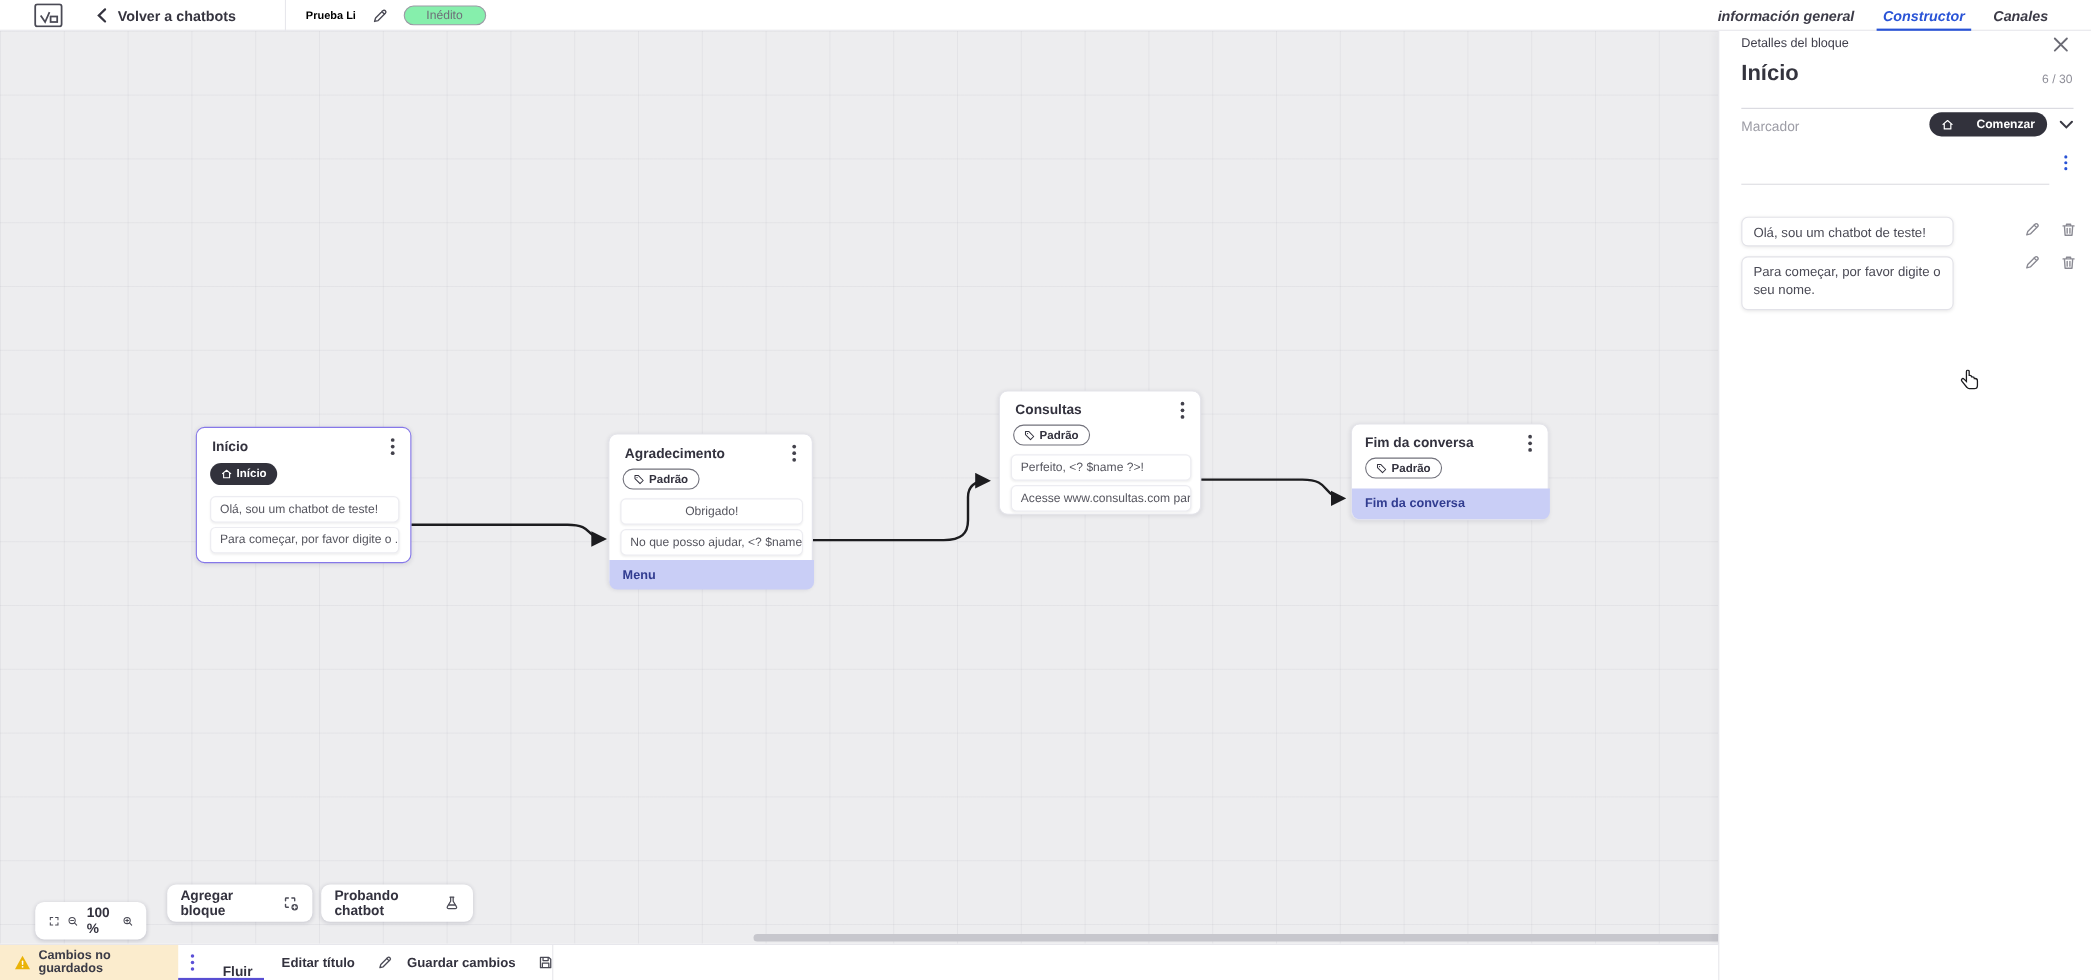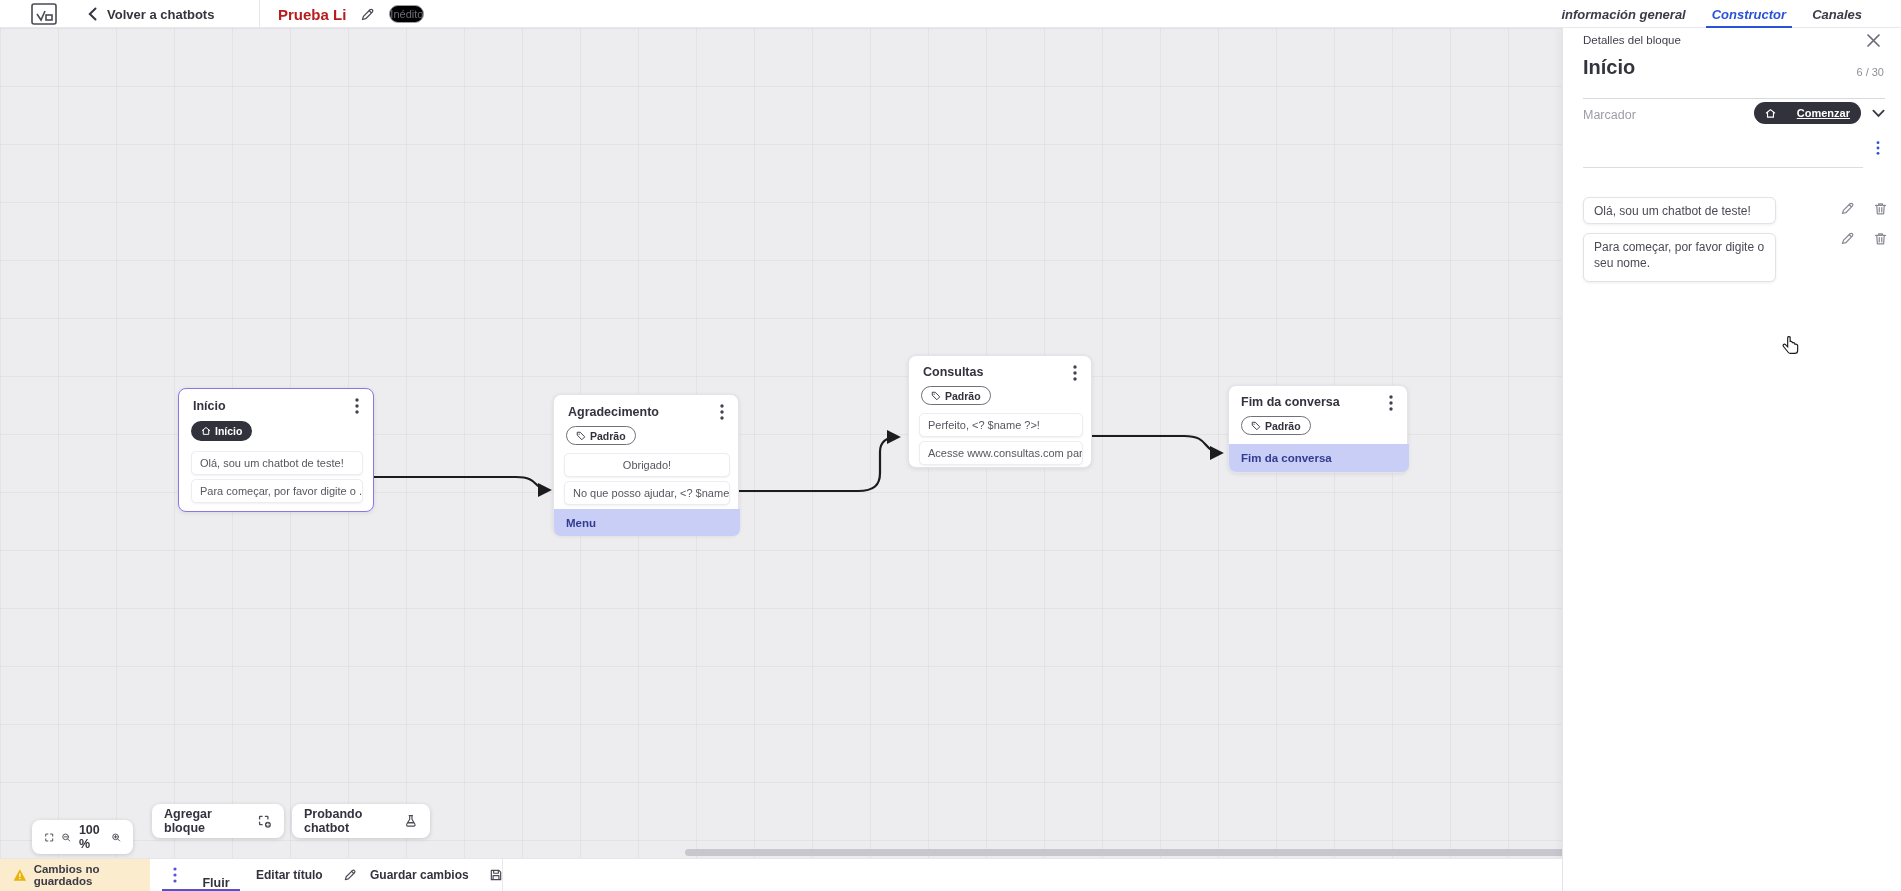--- a/index.html
+++ b/index.html
@@ -7,22 +7,22 @@
   body{font-family:"Liberation Sans","DejaVu Sans",sans-serif;-webkit-font-smoothing:antialiased;}
   #app{position:relative;width:1901px;height:891px;overflow:hidden;background:#fff;color:#33323e;}
 
   
   .header{position:absolute;left:0;top:0;width:1901px;height:28px;background:#fff;border-bottom:1px solid #e7e7ec;z-index:6;}
   .logo{position:absolute;left:28px;top:3px;width:32px;height:22px;color:#4a4a55;}
   .back-wrap{position:absolute;left:88px;top:0;height:28px;display:flex;align-items:center;gap:10px;color:#35343f;}
   .back-label{font-size:13px;font-weight:bold;}
   .hdr-divider{position:absolute;left:259px;top:0;width:1px;height:28px;background:#e7e7ec;}
   .doc-title{position:absolute;left:278px;top:0;height:28px;display:flex;align-items:center;gap:14px;}
-  .doc-title .name{font-size:15px;font-weight:bold;color:#b91c1c;}
-  .pill-outline{font-size:11px;color:#6e6e78;border:1px solid #9b9ba5;border-radius:10px;padding:2px 0;background:#000000;}
+  .doc-title .name{font-size:10px;font-weight:bold;color:#000000;}
+  .pill-outline{font-size:11px;color:#6e6e78;border:1px solid #9b9ba5;border-radius:10px;padding:2px 20px;background:#86efac;}
   .hdr-tabs{position:absolute;right:39px;top:0;height:28px;display:flex;align-items:center;gap:26px;font-style:italic;}
   .hdr-tab{font-size:13px;font-weight:bold;color:#3c3b47;position:relative;height:28px;display:flex;align-items:center;cursor:pointer;}
   .hdr-tab.active{color:#2953d6;}
   .hdr-tab.active::after{content:"";position:absolute;left:-6px;right:-6px;bottom:0;height:2px;background:#2953d6;}
 
   
   .canvas{position:absolute;left:0;top:28px;width:1562px;height:830px;background-color:#ededef;
     background-image:linear-gradient(to right,rgba(100,100,120,.07) 1px,transparent 1px),
                      linear-gradient(to bottom,rgba(100,100,120,.07) 1px,transparent 1px);
     background-size:58px 58px;z-index:1;}
@@ -43,41 +43,41 @@
 
   
   .tool-card{position:absolute;top:804px;height:34px;background:#fff;border-radius:8px;box-shadow:0 1px 4px rgba(30,30,60,.18);
     display:flex;align-items:center;gap:9px;padding:0 12px;font-size:12.5px;font-weight:bold;color:#33323e;z-index:4;cursor:pointer;}
   .tool-card .icn{width:15px;height:15px;color:#4a4a55;display:block;}
 
   .hscroll{position:absolute;left:685px;top:849px;width:928px;height:7px;border-radius:4px;background:#c7c7cd;z-index:4;}
 
   
   .footer{position:absolute;left:0;top:858px;width:1562px;height:33px;background:#fff;border-top:1px solid #e5e5ea;z-index:6;}
-  .warn-seg{position:absolute;left:0;top:0;width:150px;height:32px;background:#fbeccd;display:flex;align-items:center;gap:7px;padding-left:13px;}
+  .warn-seg{position:absolute;left:0;top:0;width:162px;height:32px;background:#fbeccd;display:flex;align-items:center;gap:7px;padding-left:13px;}
   .warn-seg .txt{font-size:11.5px;font-weight:bold;color:#3b3b46;}
   .foot-kebab{position:absolute;left:168px;top:7px;width:14px;height:18px;color:#5b50d7;cursor:pointer;}
   .flow-tab{position:absolute;left:162px;top:0;width:78px;height:48px;display:flex;align-items:center;justify-content:center;
     font-size:12.5px;font-weight:bold;color:#33323e;cursor:pointer;}
   .flow-underline{position:absolute;left:162px;top:30px;width:78px;height:3px;background:#584ed2;}
   .foot-item{position:absolute;top:0;height:32px;display:flex;align-items:center;gap:20px;font-size:12px;font-weight:bold;color:#33323e;cursor:pointer;}
   .foot-item .icn{width:14px;height:14px;color:#4a4a55;}
   .foot-divider{position:absolute;left:502px;top:0;width:1px;height:32px;background:#e8e8ec;}
 
   
   .panel{position:absolute;left:1562px;top:28px;width:339px;height:863px;background:#fff;border-left:1px solid #e3e3e8;
     box-shadow:-3px 0 8px rgba(30,30,60,.05);z-index:5;}
   .panel-hdr{position:absolute;left:20px;top:6px;font-size:11.5px;color:#3f3e4a;}
   .panel-close{position:absolute;right:20px;top:5px;width:15px;height:15px;color:#6b6b75;cursor:pointer;}
   .panel-title{position:absolute;left:20px;top:28px;font-size:20px;font-weight:bold;color:#34343e;}
   .panel-counter{position:absolute;right:17px;top:38px;font-size:11px;color:#8e8e98;}
   .panel-title-line{position:absolute;left:20px;top:70px;width:302px;height:1px;background:#d8d8de;}
   .marker-label{position:absolute;left:20px;top:80px;font-size:12.5px;color:#9d9da6;}
   .marker-btn{position:absolute;right:40px;top:74px;height:22px;background:#32323c;color:#fff;border-radius:11px;
-    display:inline-flex;align-items:center;gap:21px;padding:0 11px;font-size:11px;font-weight:bold;cursor:pointer;text-decoration:underline;}
+    display:inline-flex;align-items:center;gap:21px;padding:0 11px;font-size:11px;font-weight:bold;cursor:pointer;}
   .marker-chevron{position:absolute;right:16px;top:79px;width:13px;height:13px;color:#3a3a44;cursor:pointer;}
 
   .ptabs{position:absolute;left:20px;top:112px;width:280px;display:flex;gap:24px;}
   .ptab{font-size:12.5px;font-weight:bold;color:#43424c;padding-bottom:10px;position:relative;cursor:pointer;display:flex;align-items:center;gap:6px;}
   .ptab.active::after{content:"";position:absolute;left:0;right:0;bottom:0;height:2px;background:#2953d6;}
   .ptab-line{position:absolute;left:20px;top:139px;width:280px;height:1px;background:#dcdce2;}
   .ptab-badge{width:16px;height:16px;border-radius:50%;background:#cdd1f7;color:#2953d6;font-size:10.5px;font-weight:bold;
     display:inline-flex;align-items:center;justify-content:center;}
   .ptabs-kebab{position:absolute;right:16px;top:112px;width:14px;height:16px;color:#2953d6;cursor:pointer;}
 

